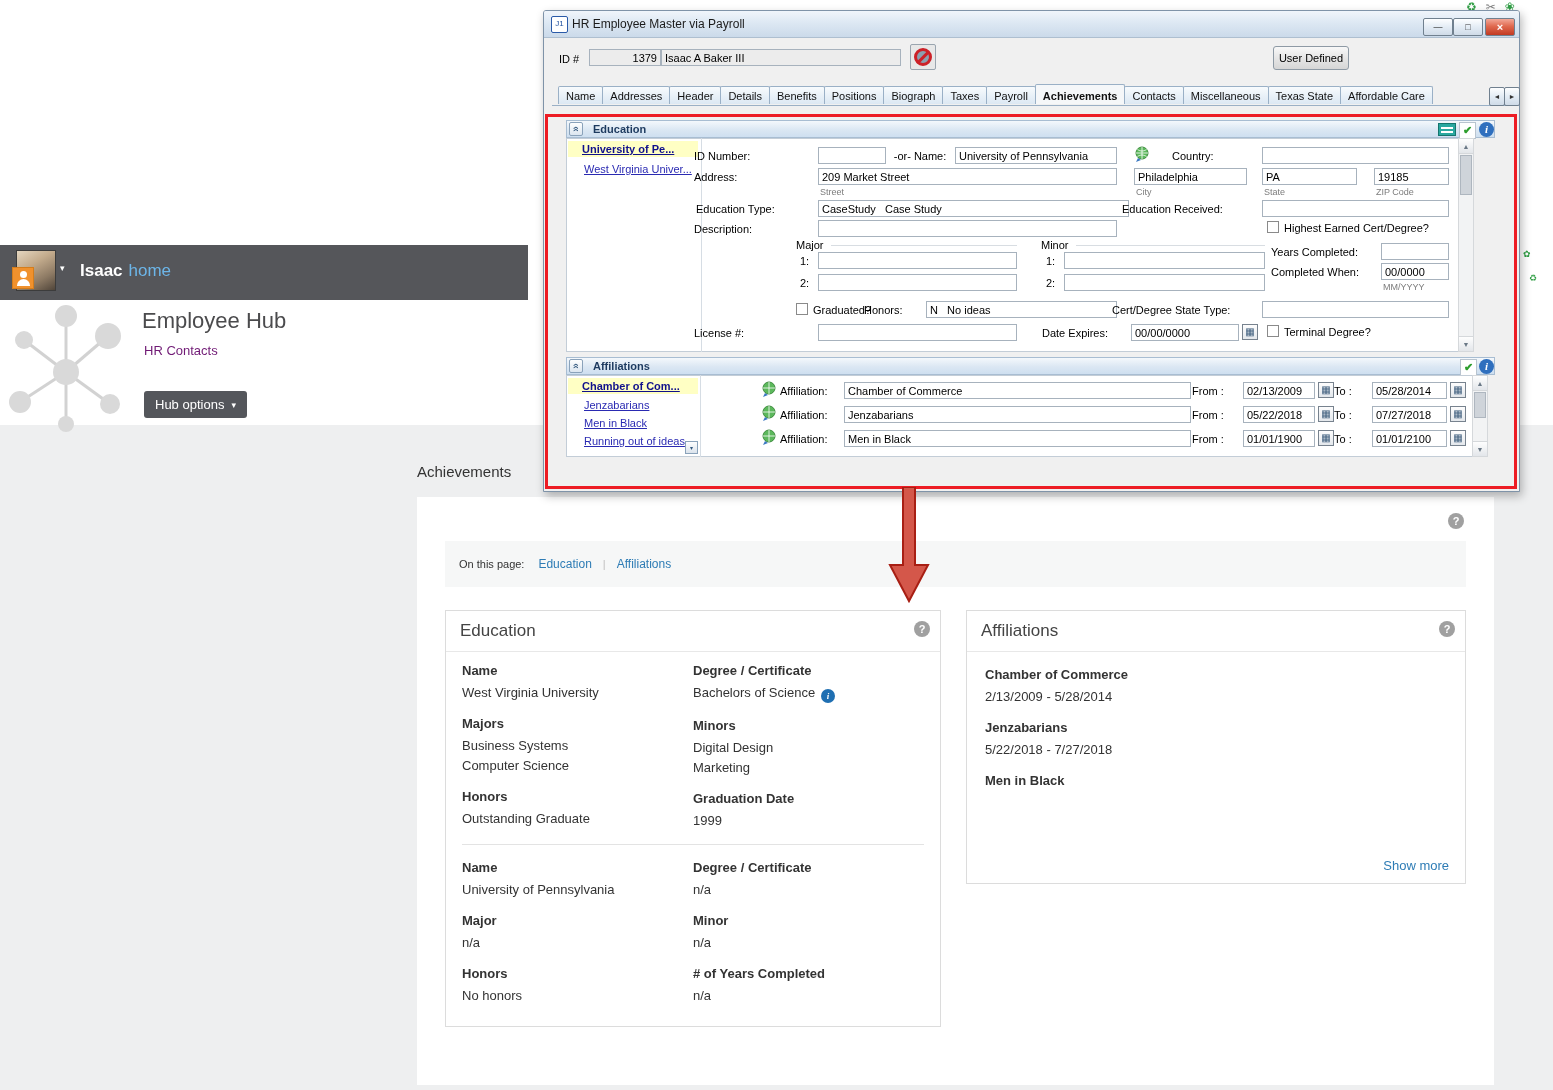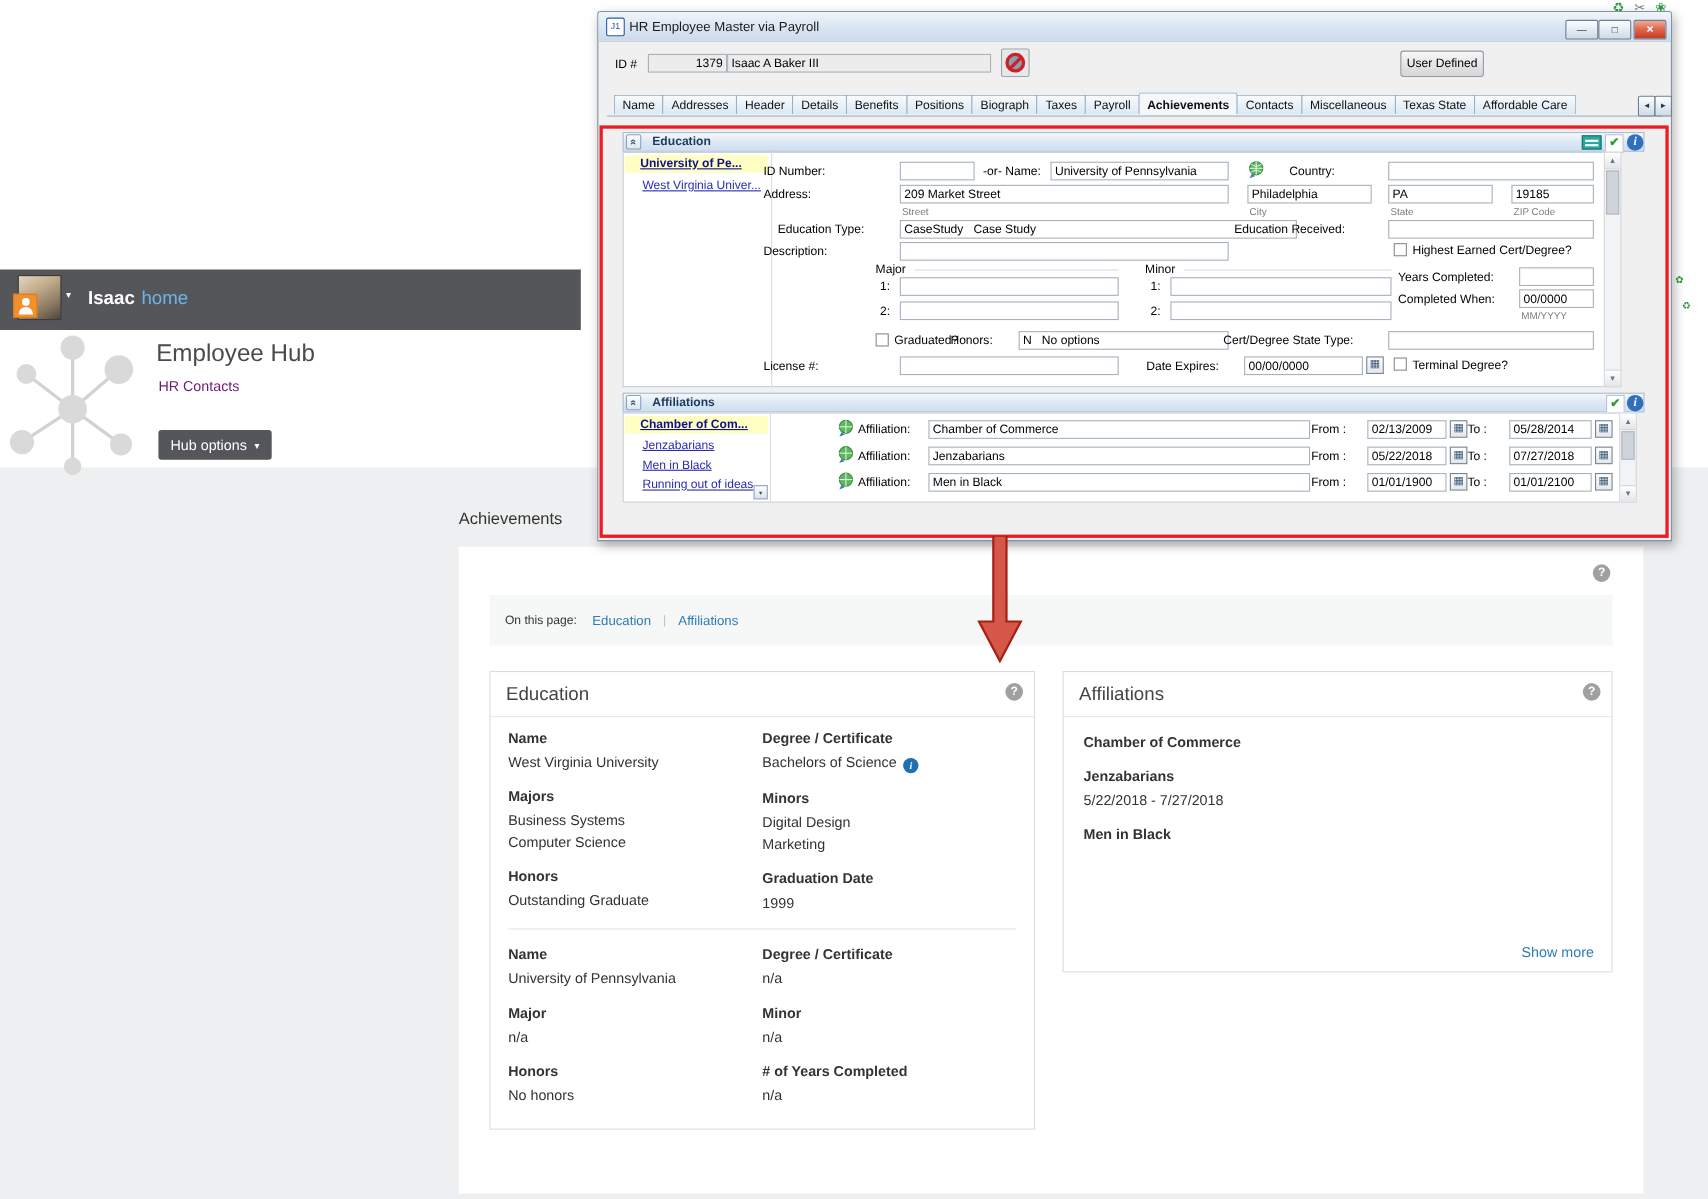--- a/index.html
+++ b/index.html
@@ -237,22 +237,22 @@
   <span class="lbl" style="left:150px;top:160px;width:110px">Address:</span>
   <span class="tbox" style="left:274px;top:157px;width:299px">209 Market Street</span>
   <span class="hint" style="left:276px;top:176px">Street</span>
   <span class="tbox" style="left:590px;top:157px;width:113px">Philadelphia</span>
   <span class="hint" style="left:592px;top:176px">City</span>
   <span class="tbox" style="left:718px;top:157px;width:95px">PA</span>
   <span class="hint" style="left:720px;top:176px">State</span>
   <span class="tbox" style="left:830px;top:157px;width:75px">19185</span>
   <span class="hint" style="left:832px;top:176px">ZIP Code</span>
 
-  <span class="lbl" style="left:163px;top:192px;width:110px">Education Type:</span>
-  <span class="tbox" style="left:274px;top:189px;width:361px">CaseStudy   Case Study</span>
+  <span class="lbl" style="left:152px;top:192px;width:110px">Education Type:</span>
+  <span class="tbox" style="left:274px;top:189px;width:311px">CaseStudy   Case Study</span>
   <span class="lbl" style="left:578px;top:192px;width:130px">Education Received:</span>
   <span class="tbox" style="left:718px;top:189px;width:187px"></span>
 
   <span class="lbl" style="left:150px;top:212px;width:110px">Description:</span>
   <span class="tbox" style="left:274px;top:209px;width:299px"></span>
   <span class="chk" style="left:723px;top:210px"></span>
   <span class="lbl l" style="left:740px;top:211px">Highest Earned Cert/Degree?</span>
 
   <span class="lbl l" style="left:252px;top:228px">Major</span>
   <div class="grp-line" style="left:287px;top:234px;width:186px"></div>
@@ -269,21 +269,21 @@
 
   <span class="lbl" style="left:727px;top:235px;width:104px">Years Completed:</span>
   <span class="tbox" style="left:837px;top:232px;width:68px"></span>
   <span class="lbl" style="left:727px;top:255px;width:104px">Completed When:</span>
   <span class="tbox" style="left:837px;top:252px;width:68px">00/0000</span>
   <span class="hint" style="left:839px;top:271px">MM/YYYY</span>
 
   <span class="chk" style="left:252px;top:292px"></span>
   <span class="lbl l" style="left:269px;top:293px">Graduated?</span>
   <span class="lbl" style="left:320px;top:293px;width:58px">Honors:</span>
-  <span class="tbox" style="left:382px;top:290px;width:191px">N   No options</span>
+  <span class="tbox" style="left:382px;top:290px;width:191px">N   No ideas</span>
   <span class="lbl" style="left:568px;top:293px;width:140px">Cert/Degree State Type:</span>
   <span class="tbox" style="left:718px;top:290px;width:187px"></span>
 
   <span class="lbl" style="left:150px;top:316px;width:110px">License #:</span>
   <span class="tbox" style="left:274px;top:313px;width:199px"></span>
   <span class="lbl" style="left:498px;top:316px;width:84px">Date Expires:</span>
   <span class="tbox" style="left:587px;top:313px;width:108px">00/00/0000</span>
   <span class="cal" style="left:698px;top:313px">▦</span>
   <span class="chk" style="left:723px;top:314px"></span>
   <span class="lbl l" style="left:740px;top:315px">Terminal Degree?</span>
@@ -424,19 +424,20 @@
     </div>
   </div>
 
   <div class="card" style="left:549px;top:113px;width:500px;height:274px">
     <div class="card-hdr">
       <span>Affiliations</span>
       <span class="help-ico">?</span>
     </div>
     <div style="padding:0 18px">
       <div class="fl">Chamber of Commerce</div>
+      <div class="fv">2/13/2009 - 5/28/2014</div>
       <div class="fl">Jenzabarians</div>
       <div class="fv">5/22/2018 - 7/27/2018</div>
       <div class="fl">Men in Black</div>
     </div>
     <a id="show-more">Show more</a>
   </div>
 </div>
 
 </body></html>

